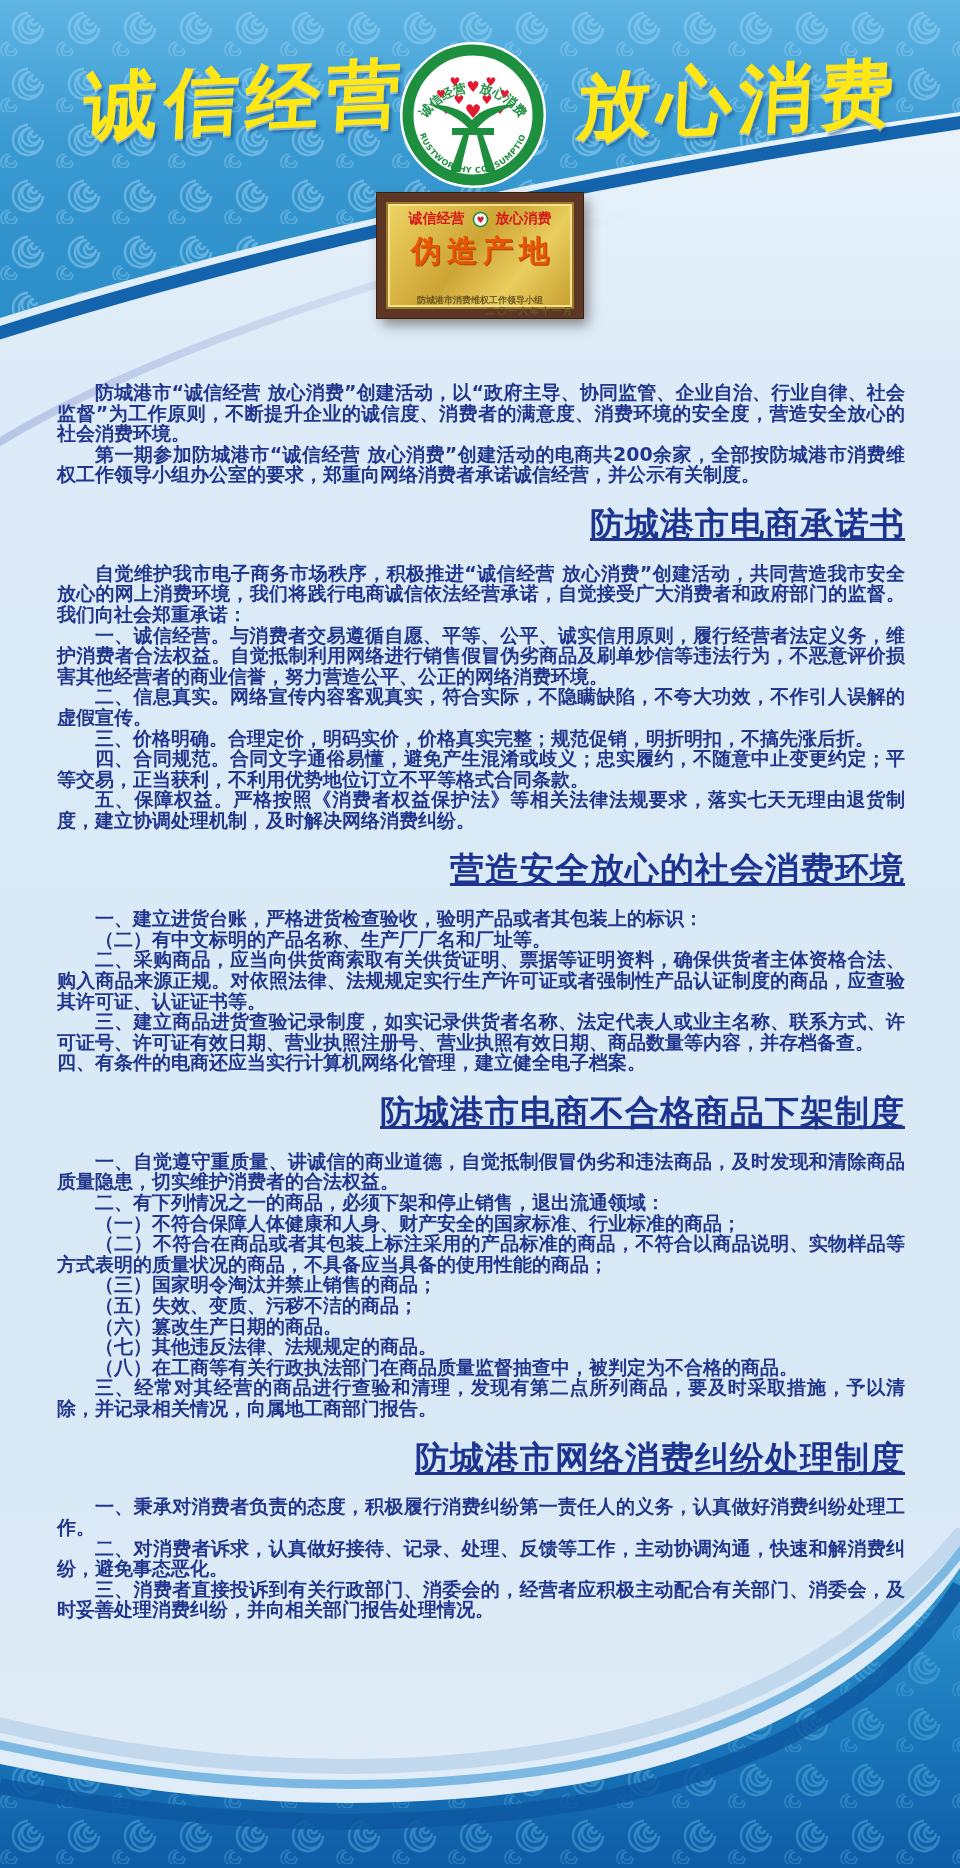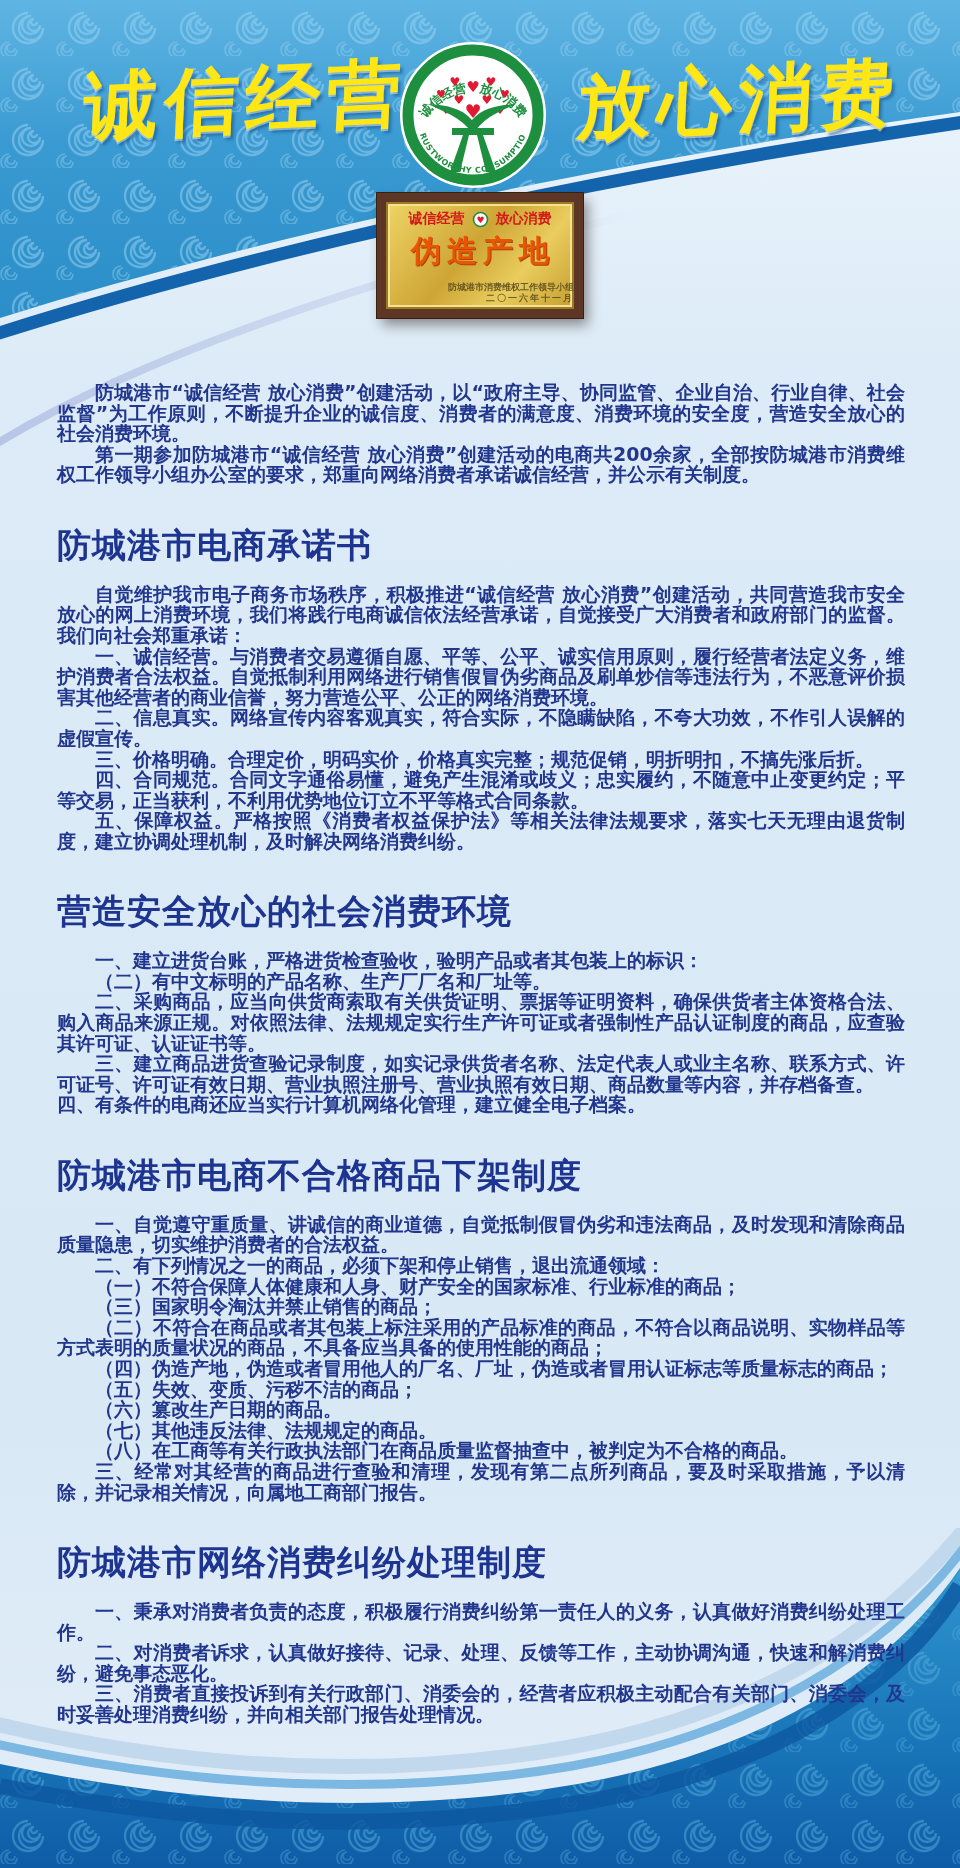--- a/index.html
+++ b/index.html
@@ -26,28 +26,28 @@
     background:linear-gradient(130deg,#f0d567 0%,#cda535 45%,#e9cd5e 70%,#c49c2e 100%);
     box-shadow:0 0 0 1px #38200f, 5px 7px 12px rgba(30,16,8,.45),
                inset 0 0 0 2px #9a7a22, inset 0 0 0 4px #f5e291;
   }
   .plaque-top{display:flex;justify-content:center;align-items:center;gap:7px;margin-top:8px;}
   .plaque-top span{font-size:14px;font-weight:bold;color:#d41717;white-space:nowrap;}
   .plaque-title{
     margin-top:3px;text-align:center;font-size:30px;font-weight:900;color:#ea5504;
     letter-spacing:6px;text-indent:6px;white-space:nowrap;text-shadow:1px 1px 0 #a8430a;
   }
-  .plaque-issuer{margin-top:10px;text-align:right;font-size:9px;line-height:11px;color:#6b5a22;font-weight:bold;white-space:nowrap;}
+  .plaque-issuer{margin-top:23px;text-align:center;font-size:9px;line-height:11px;color:#6b5a22;font-weight:bold;white-space:nowrap;}
   .plaque-date{text-align:right;font-size:9px;line-height:11px;color:#6b5a22;font-weight:bold;letter-spacing:2px;}
   .content{position:absolute;left:57px;top:382px;width:848px;z-index:2;color:#21368c;}
   .bp{margin:0;font-size:19px;line-height:20.6px;font-weight:bold;text-align:justify;}
   .ind{text-indent:2em;}
   h2.sec{
-    margin:40px 0 18px;text-align:left;font-size:34px;line-height:1.2;
-    font-weight:bold;color:#1d3490;letter-spacing:1px;
+    margin:19px 0 18px;text-align:right;font-size:34px;line-height:1.2;
+    font-weight:bold;color:#1d3490;letter-spacing:1px;text-decoration:underline;
   }
 </style>
 </head>
 <body>
 
 <div class="poster">
 
   <svg class="header-bg" width="960" height="500" viewBox="0 0 960 500">
     <defs>
       <linearGradient id="hdrGrad" x1="0" y1="0" x2="0" y2="1">
@@ -136,23 +136,22 @@
     <p class="bp ind">一、建立进货台账，严格进货检查验收，验明产品或者其包装上的标识：</p>
     <p class="bp ind">（二）有中文标明的产品名称、生产厂厂名和厂址等。</p>
     <p class="bp ind">二、采购商品，应当向供货商索取有关供货证明、票据等证明资料，确保供货者主体资格合法、购入商品来源正规。对依照法律、法规规定实行生产许可证或者强制性产品认证制度的商品，应查验其许可证、认证证书等。</p>
     <p class="bp ind">三、建立商品进货查验记录制度，如实记录供货者名称、法定代表人或业主名称、联系方式、许可证号、许可证有效日期、营业执照注册号、营业执照有效日期、商品数量等内容，并存档备查。</p>
     <p class="bp">四、有条件的电商还应当实行计算机网络化管理，建立健全电子档案。</p>
 
     <h2 class="sec">防城港市电商不合格商品下架制度</h2>
     <p class="bp ind">一、自觉遵守重质量、讲诚信的商业道德，自觉抵制假冒伪劣和违法商品，及时发现和清除商品质量隐患，切实维护消费者的合法权益。</p>
     <p class="bp ind">二、有下列情况之一的商品，必须下架和停止销售，退出流通领域：</p>
     <p class="bp ind">（一）不符合保障人体健康和人身、财产安全的国家标准、行业标准的商品；</p>
+    <p class="bp ind">（二）不符合在商品或者其包装上标注采用的产品标准的商品，不符合以商品说明、实物样品等方式表明的质量状况的商品，不具备应当具备的使用性能的商品；</p>
     <p class="bp ind">（三）国家明令淘汰并禁止销售的商品；</p>
-    <p class="bp ind">（二）不符合在商品或者其包装上标注采用的产品标准的商品，不符合以商品说明、实物样品等方式表明的质量状况的商品，不具备应当具备的使用性能的商品；</p>
-    <p class="bp ind">（四）伪造产地，伪造或者冒用他人的厂名、厂址，伪造或者冒用认证标志等质量标志的商品；</p>
     <p class="bp ind">（五）失效、变质、污秽不洁的商品；</p>
     <p class="bp ind">（六）篡改生产日期的商品。</p>
     <p class="bp ind">（七）其他违反法律、法规规定的商品。</p>
     <p class="bp ind">（八）在工商等有关行政执法部门在商品质量监督抽查中，被判定为不合格的商品。</p>
     <p class="bp ind">三、经常对其经营的商品进行查验和清理，发现有第二点所列商品，要及时采取措施，予以清除，并记录相关情况，向属地工商部门报告。</p>
 
     <h2 class="sec">防城港市网络消费纠纷处理制度</h2>
     <p class="bp ind">一、秉承对消费者负责的态度，积极履行消费纠纷第一责任人的义务，认真做好消费纠纷处理工作。</p>
     <p class="bp ind">二、对消费者诉求，认真做好接待、记录、处理、反馈等工作，主动协调沟通，快速和解消费纠纷，避免事态恶化。</p>
     <p class="bp ind">三、消费者直接投诉到有关行政部门、消委会的，经营者应积极主动配合有关部门、消委会，及时妥善处理消费纠纷，并向相关部门报告处理情况。</p>

